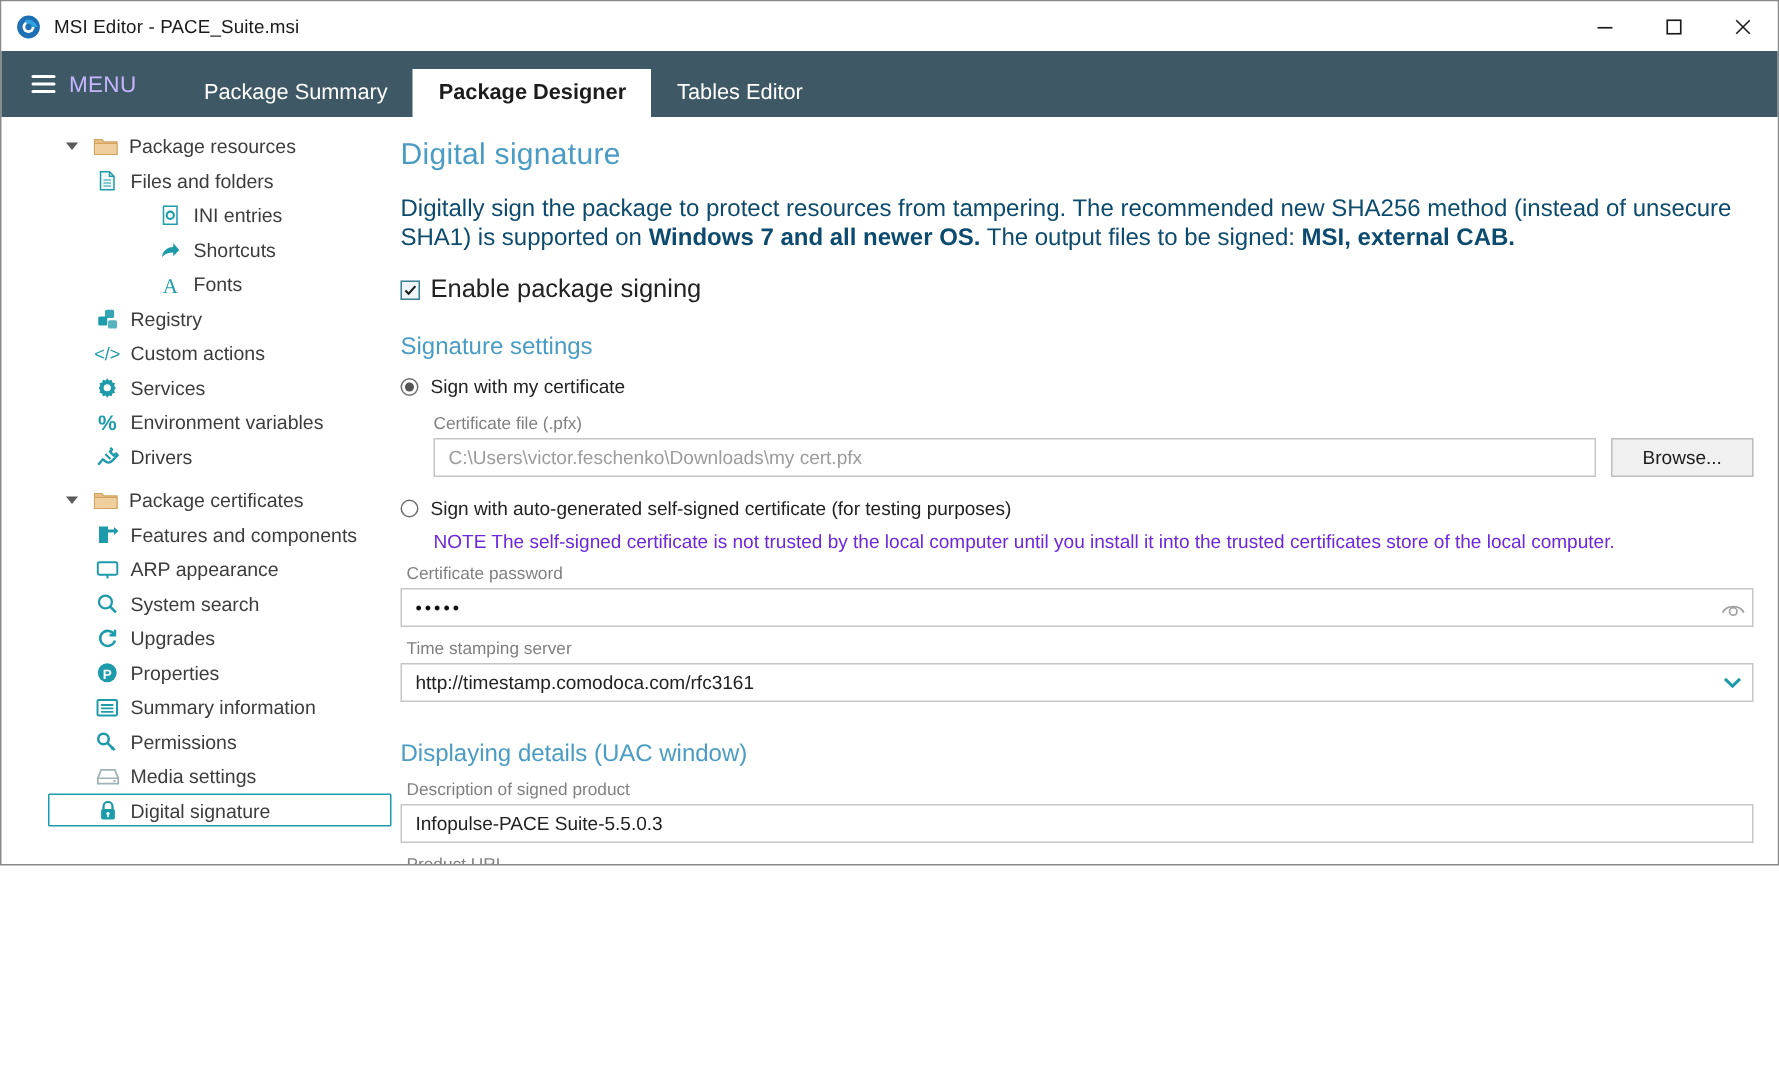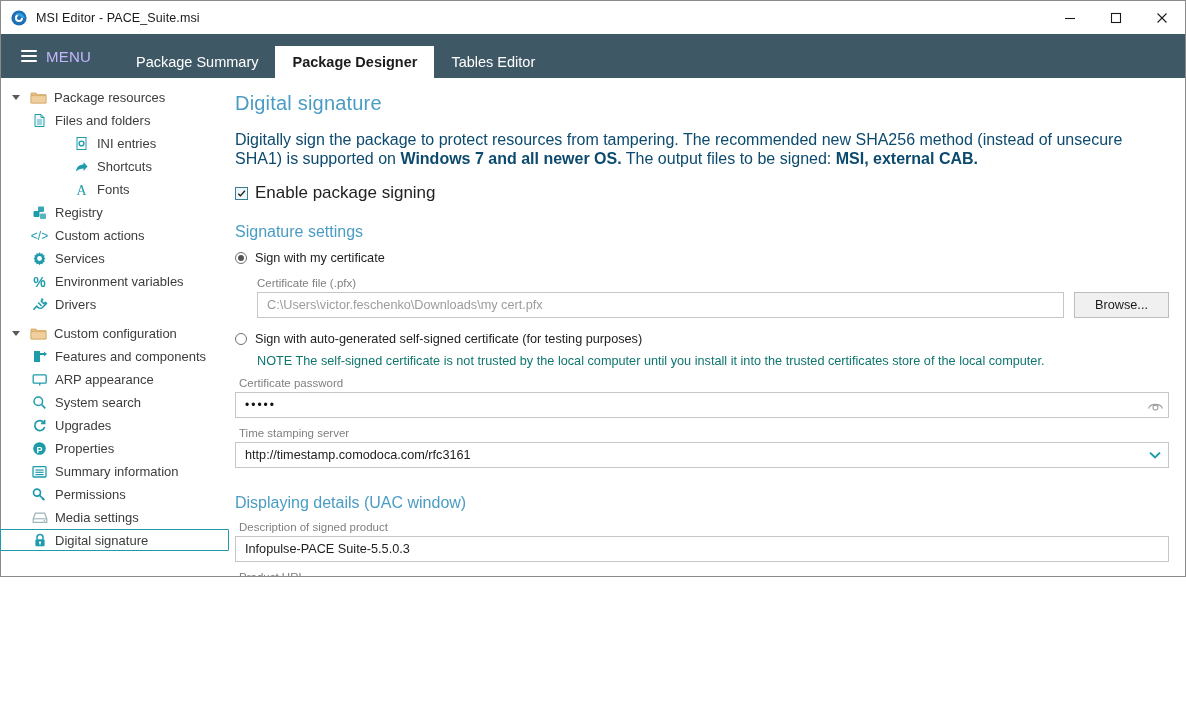--- a/index.html
+++ b/index.html
@@ -54,21 +54,21 @@
     height: 32px; display: flex; align-items: center;
     padding: 0 17px; font-size: 14.5px; color: #ffffff;
     white-space: nowrap;
   }
   .tab.active {
     background: #ffffff; color: #1c1c1c; font-weight: bold;
     height: 32px;
   }
 
   
-  .body { flex: 1; display: flex; background: #ffffff; min-height: 0; }
+  .body { flex: 1; display: flex; background: #ffffff; min-height: 0; margin-left: 32px; }
 
   
   .sidebar { width: 228px; min-width: 228px; padding-top: 8px; background: #ffffff; }
   .tree-item {
     display: flex; align-items: center; gap: 7px;
     height: 23px; font-size: 13px; color: #3c3c3c;
     white-space: nowrap;
   }
   .tree-item .tw { width: 14px; display: flex; align-items: center; justify-content: center; }
   .tree-item .ic { width: 17px; height: 17px; display: flex; align-items: center; justify-content: center; flex: none; }
@@ -121,21 +121,21 @@
     height: 26px; min-width: 95px; padding: 0 14px;
     border: 1px solid #bdbdbd; background: #f0f0f0;
     font-size: 12.7px; color: #1b1b1b;
     display: flex; align-items: center; justify-content: center;
   }
   .tb-text { flex: 1; min-width: 0; overflow: hidden; white-space: nowrap; text-overflow: ellipsis; }
   .eye { width: 18px; height: 18px; flex: none; display: flex; align-items: center; justify-content: center; }
   .chevron { width: 18px; height: 18px; flex: none; display: flex; align-items: center; justify-content: center; }
 
   .pw-dots { letter-spacing: 2px; font-size: 12px; color: #111; }
-  .note { font-size: 12.7px; color: #0f766e; padding-left: 22px; margin-top: 5px; }
+  .note { font-size: 12.7px; color: #6d28d9; padding-left: 22px; margin-top: 5px; }
 
   .w-full { width: 934px; }
   .w-cert { width: 826px; }
 </style>
 </head>
 <body>
 
 <div class="window">
 
   <div class="titlebar">
@@ -303,21 +303,21 @@
       <div class="tree-item lvl0" style="margin-top:6px">
         <span class="tw">
             <span class="caret"></span>
           </span>
         <span class="ic">
           <svg width="17" height="17" viewBox="0 0 17 17">
               <path d="M1 4h5l1.3 1.6H16V14H1z" fill="#e8be86" stroke="#d3a45f" stroke-width="0.8"></path>
               <path d="M1 6.6h15V14H1z" fill="#f0cf9e" stroke="#d3a45f" stroke-width="0.7"></path>
             </svg>
         </span>
-        <span>Custom configuration</span>
+        <span>Package certificates</span>
       </div>
 
       <div class="tree-item lvl1">
         <span class="ic">
           <svg width="16" height="15" viewBox="0 0 16 15">
               <path d="M2 2h6v11H2z" fill="#1d9bab"></path>
               <path d="M8 4l4 0 0-1.6L15 5l-3 2.6V6H8z" fill="#1d9bab"></path>
             </svg>
         </span>
         <span>Features and components</span>

